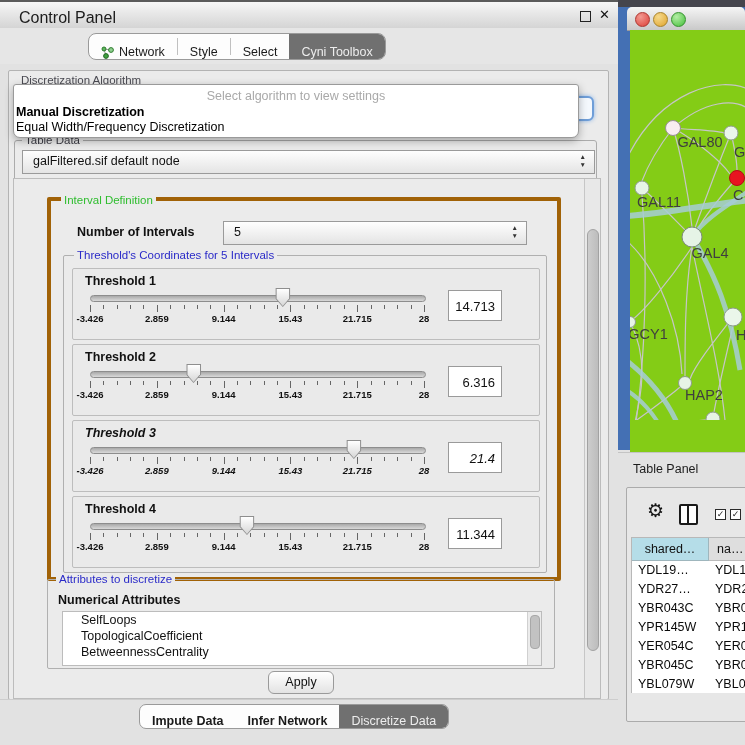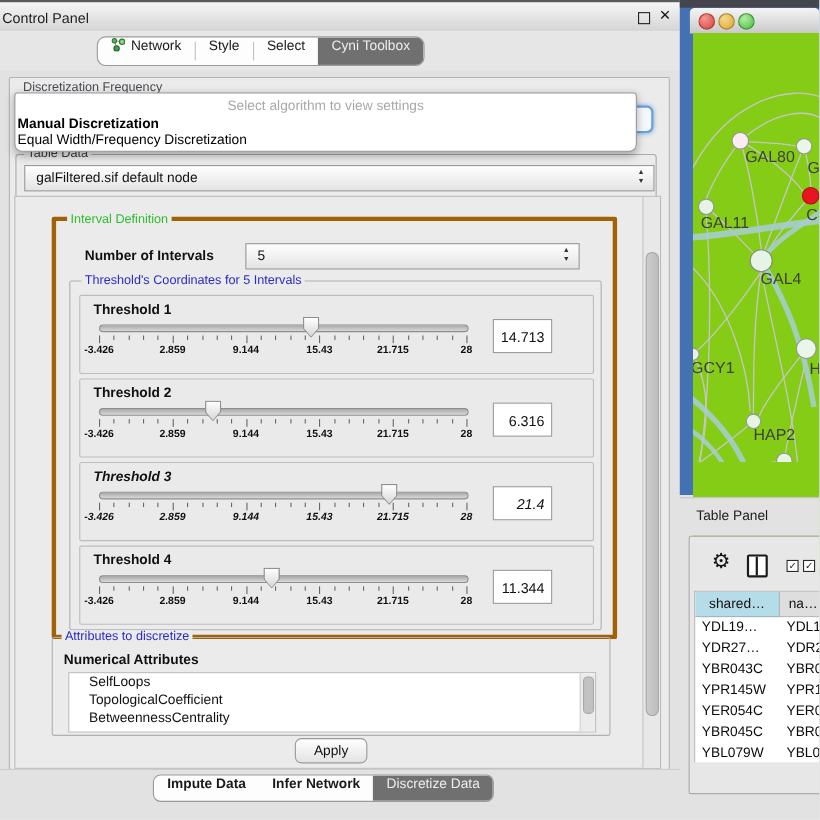--- a/index.html
+++ b/index.html
@@ -4,28 +4,28 @@
 <style>
   html,body{margin:0;padding:0;}
   body{width:745px;height:745px;background:#e2e2e2;font-family:"Liberation Sans",sans-serif;
        -webkit-font-smoothing:antialiased;overflow:hidden;}
   #app{position:relative;width:745px;height:745px;background:#e2e2e2;overflow:hidden;}
   .abs{position:absolute;}
 
   
   #titlebar{left:0;top:0;width:618px;height:28px;
     background:linear-gradient(#f6f6f6,#d2d2d2);border-top:2px solid #5a5a5a;border-bottom:1px solid #a8a8a8;}
-  #titlebar .t{position:absolute;left:2px;top:7px;font-size:13px;color:#1c1c1c;text-align:center;}
+  #titlebar .t{position:absolute;left:19px;top:7px;font-size:16px;color:#1c1c1c;text-align:center;}
   #float-btn{position:absolute;left:580px;top:9px;width:9px;height:9px;border:1.5px solid #222;background:transparent;}
   #close-btn{position:absolute;left:599px;top:5px;font-size:13px;font-weight:bold;color:#111;font-family:"DejaVu Sans",sans-serif;}
 
   #tabrow{left:0;top:28px;width:618px;height:36px;background:#e6e6e6;}
   #tabbar{position:absolute;left:88px;top:5px;height:25px;display:flex;align-items:stretch;
     background:#fdfdfd;border:1px solid #9a9a9a;border-radius:8px;overflow:hidden;}
-  .tab{display:flex;align-items:flex-start;gap:5px;padding:0 12px;font-size:12.5px;color:#1a1a1a;white-space:nowrap;}
+  .tab{display:flex;align-items:flex-end;gap:5px;padding:0 12px;font-size:12.5px;color:#1a1a1a;white-space:nowrap;}
   .tab.selected{background:#707070;color:#ededed;}
   .tabsep{width:1px;background:#c0c0c0;margin:4px 0;}
 
   #outerbox{left:8px;top:70px;width:599px;height:628px;background:#ebebeb;border:1px solid #b3b3b3;border-radius:2px;}
 
   .grouplabel{position:absolute;font-size:11.5px;background:#ebebeb;padding:0 3px;white-space:nowrap;}
   .gl-gray{color:#4a4a52;}
   .gl-green{color:#2ebd2e;}
   .gl-blue{color:#2a2ac8;}
 
@@ -161,21 +161,21 @@
         <div class="tab">
           <span>Select</span>
         </div>
         <div class="tab selected">
           <span>Cyni Toolbox</span>
         </div>
       </div>
   </div>
 
   <div id="outerbox" class="abs"></div>
-  <div id="algo-label" class="abs grouplabel gl-gray">Discretization Frequency</div>
+  <div id="algo-label" class="abs grouplabel gl-gray">Discretization Algorithm</div>
   <div id="combo-frag" class="abs"></div>
 
   <div id="algo-popup" class="abs">
     <div class="hint">Select algorithm to view settings</div>
   <div class="popup-item b" style="top: 20px;">Manual Discretization</div>
       <div class="popup-item" style="top: 35px;">Equal Width/Frequency Discretization</div>
     </div>
 
   <div id="tabledata-group" class="abs"></div>
   <div id="tabledata-label" class="abs grouplabel gl-gray">Table Data</div>

